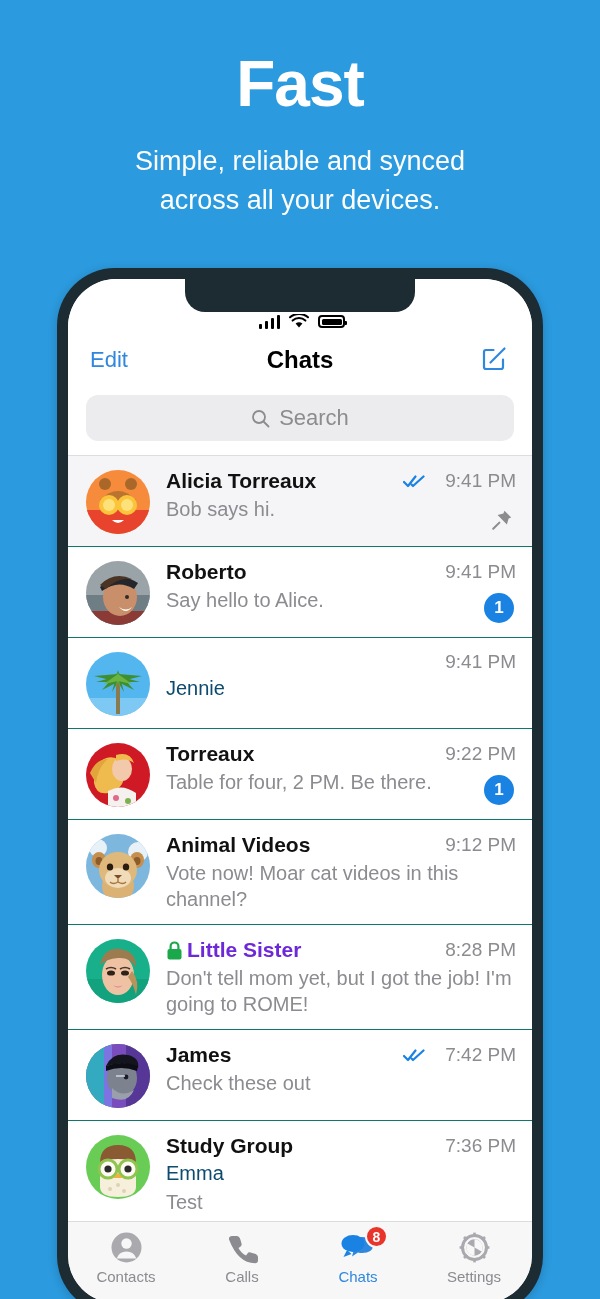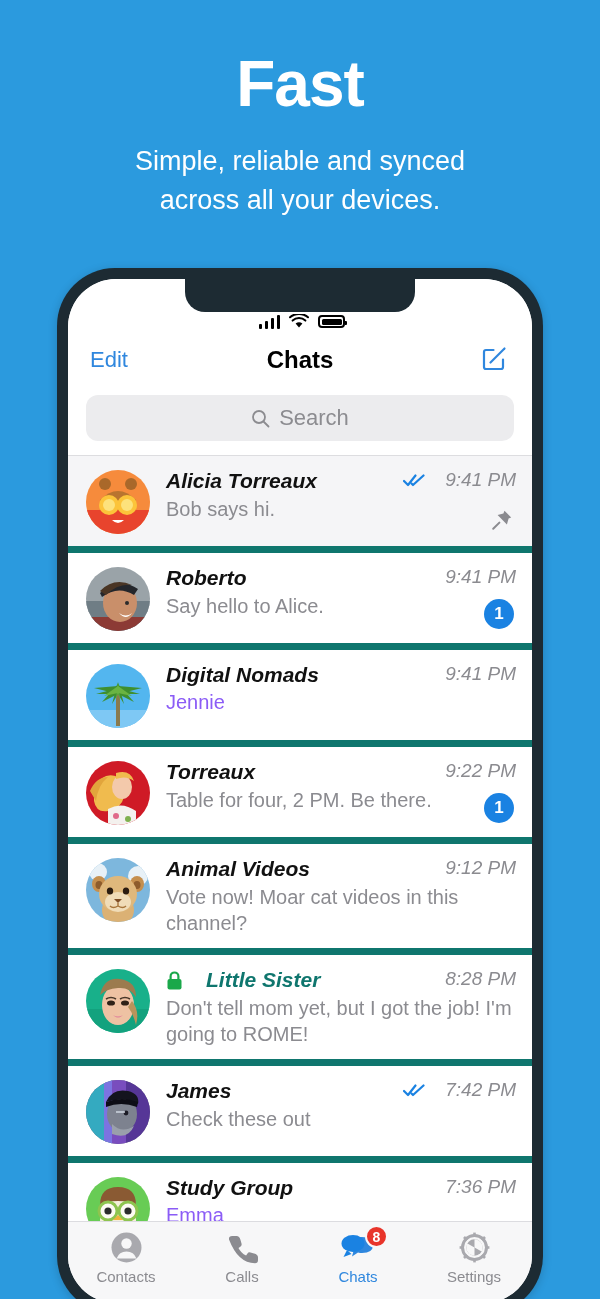--- a/index.html
+++ b/index.html
@@ -90,38 +90,38 @@
   .search-bar {
     height:46px; background:#ececee; border-radius:12px;
     display:flex; align-items:center; justify-content:center; gap:9px;
   }
   .search-bar .ph { font-size:22px; color:#8c8c90; }
 
   
   .chatlist { background:#fff; }
   .row {
     display:flex; padding:12px 16px 12px 18px;
-    border-top:7px solid #0f766e;
+    border-top:1px solid #0f766e;
     position:relative;
   }
   .row.pinned { background:#f5f5f7; }
   .row.first { border-top:1px solid #dddde0; }
   .avatar {
     width:64px; height:64px; border-radius:50%;
     flex:0 0 64px; margin-right:16px; margin-top:2px;
     position:relative; overflow:hidden;
   }
   .av-face { position:absolute; inset:0; }
   .row-body { flex:1; min-width:0; padding-top:1px; }
-  .row-top { display:flex; align-items:flex-start;font-style:italic; }
+  .row-top { display:flex; align-items:center; }
   .title { font-size:21px; font-weight:bold; color:#111; white-space:nowrap; }
-  .title.secret { color:#0f766e; display:flex; align-items:center; gap:23px; }
+  .title.secret { color:#6d28d9; display:flex; align-items:center; gap:4px; }
   .meta { margin-left:auto; display:flex; align-items:center; gap:20px; padding-left:10px; }
   .time { font-size:19px; color:#8b8b90; white-space:nowrap; }
-  .sender { font-size:20px; color:#8b5cf6; margin-top:3px; line-height:1.25; }
+  .sender { font-size:20px; color:#0c4a6e; margin-top:3px; line-height:1.25; }
   .preview { font-size:20px; color:#8b8b90; margin-top:3px; line-height:1.3; }
   .badge {
     width:30px; height:30px; border-radius:50%; background:#1a82e2;
     color:#fff; font-size:17px; font-weight:bold;
     display:flex; align-items:center; justify-content:center;
   }
   .row-right {
     position:absolute; right:18px; bottom:14px;
     display:flex; align-items:center;
   }
@@ -291,21 +291,20 @@
             <g fill="#6ab442">
               <path d="M32 22 L18 32 L32 29 Z"></path>
                 <path d="M32 22 L46 32 L32 29 Z"></path>
               <path d="M32 19 L30 36 L32 29 Z"></path>
                 <path d="M32 19 L34 36 L32 29 Z"></path>
             </g>
           </svg>
         </div>
         <div class="row-body">
           <div class="row-top">
-            <span class="title">Digital Nomads</span>
             <span class="meta">
               <span class="time">9:41 PM</span>
             </span>
           </div>
           <div class="sender">Jennie</div>
         </div>
       </div>
 
       <div class="row">
         <div class="avatar">

